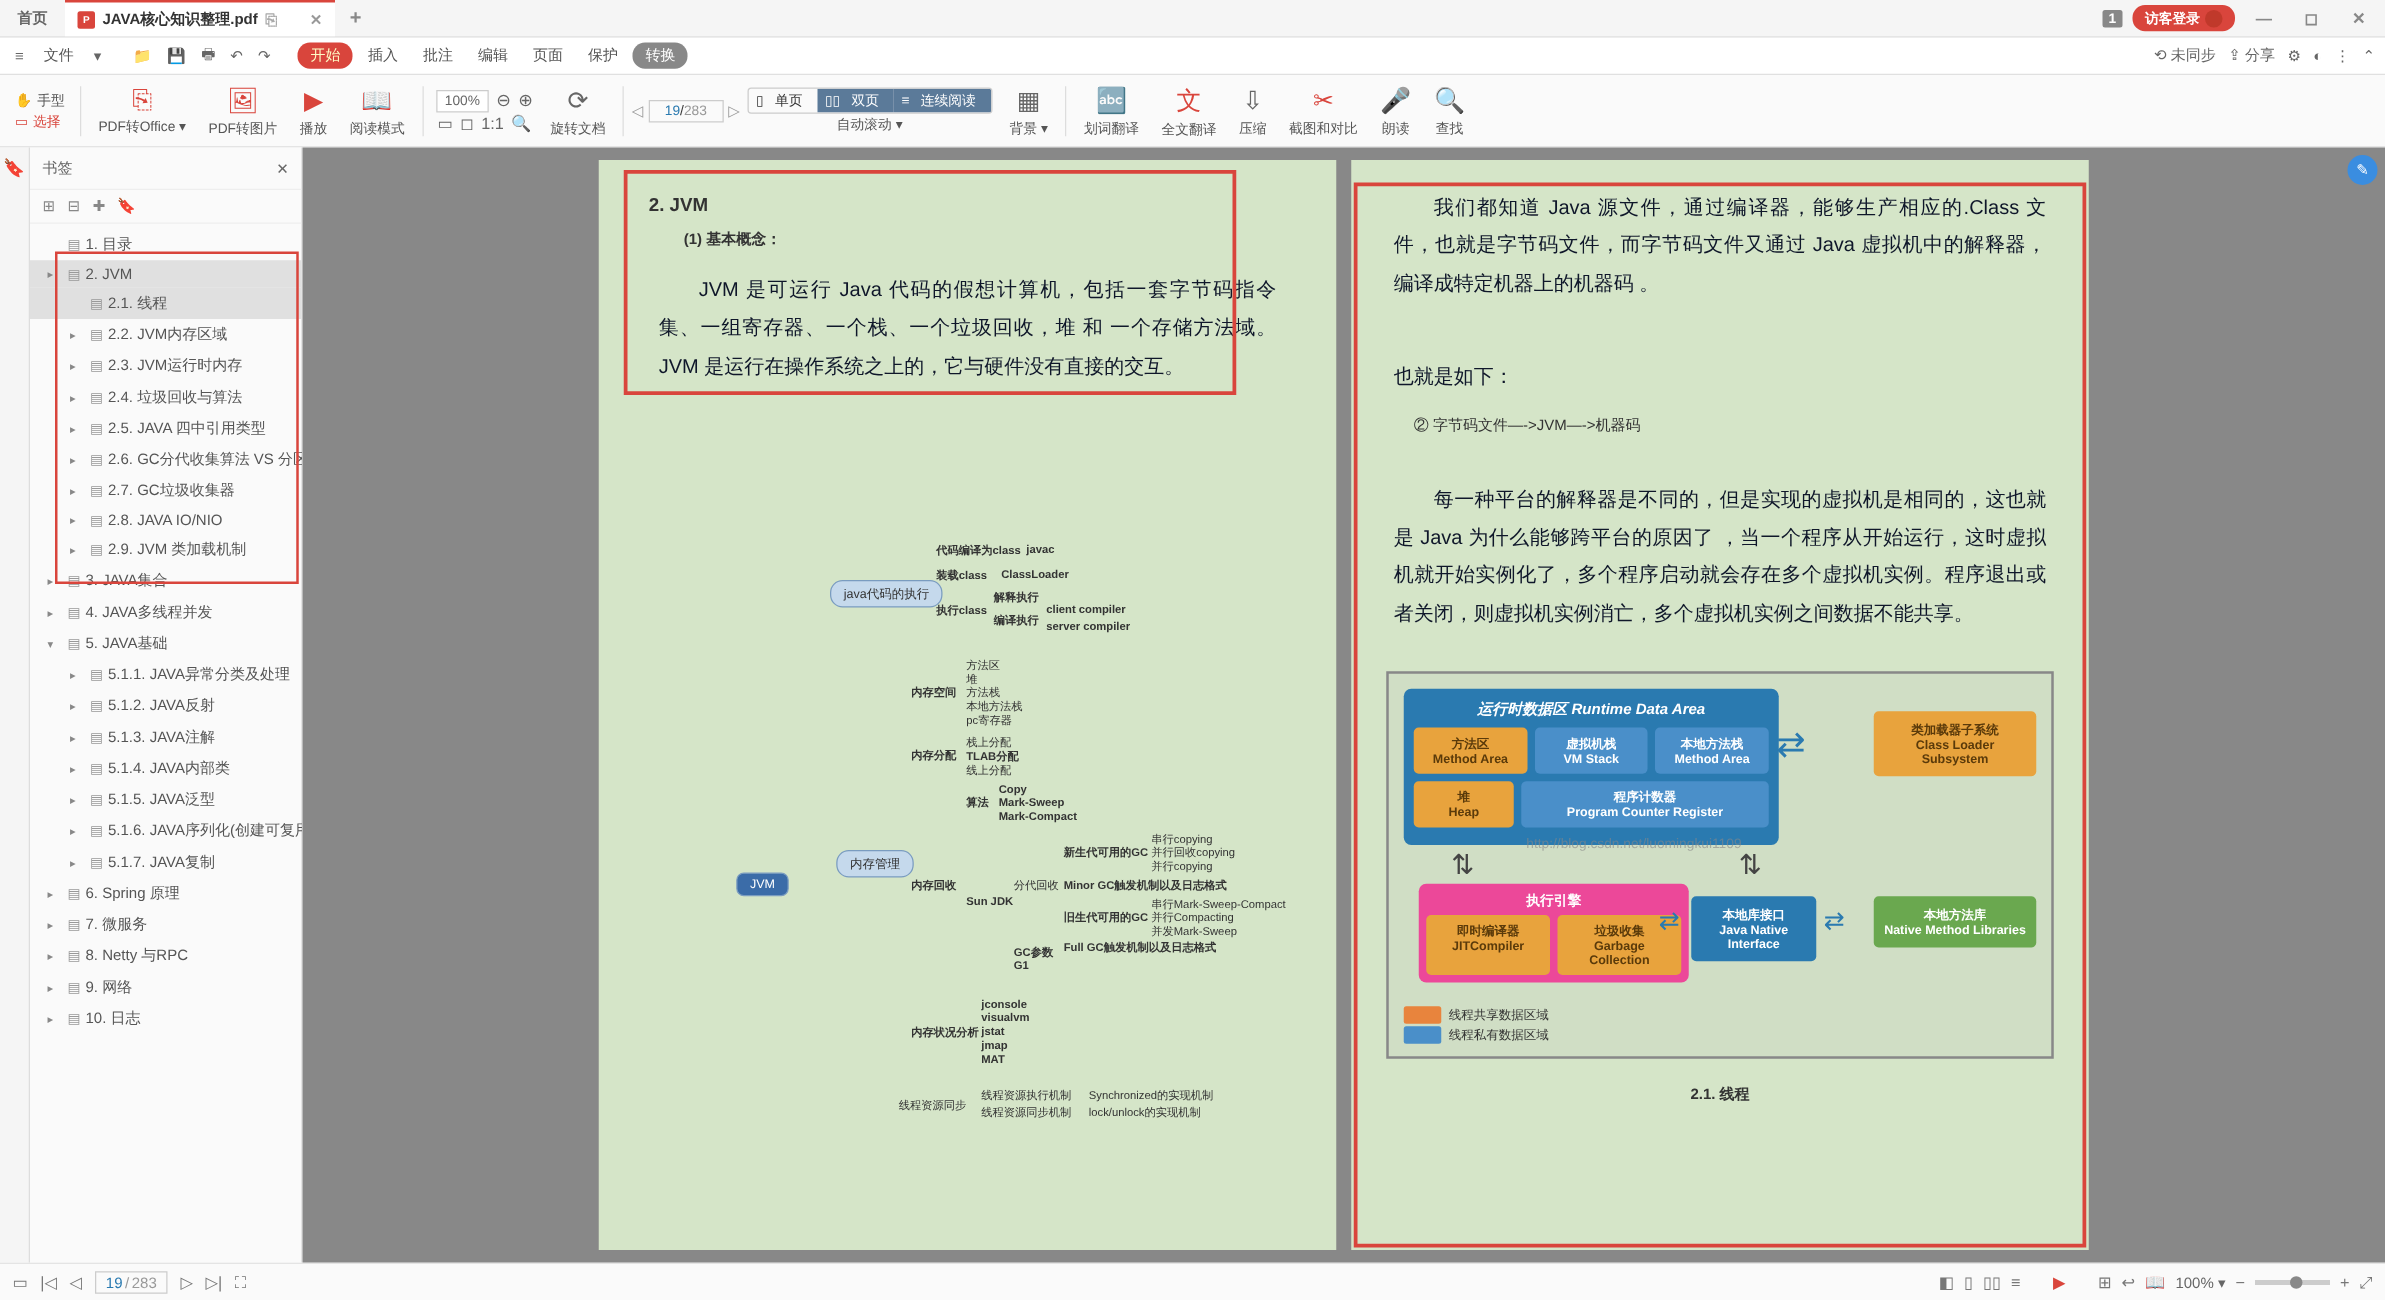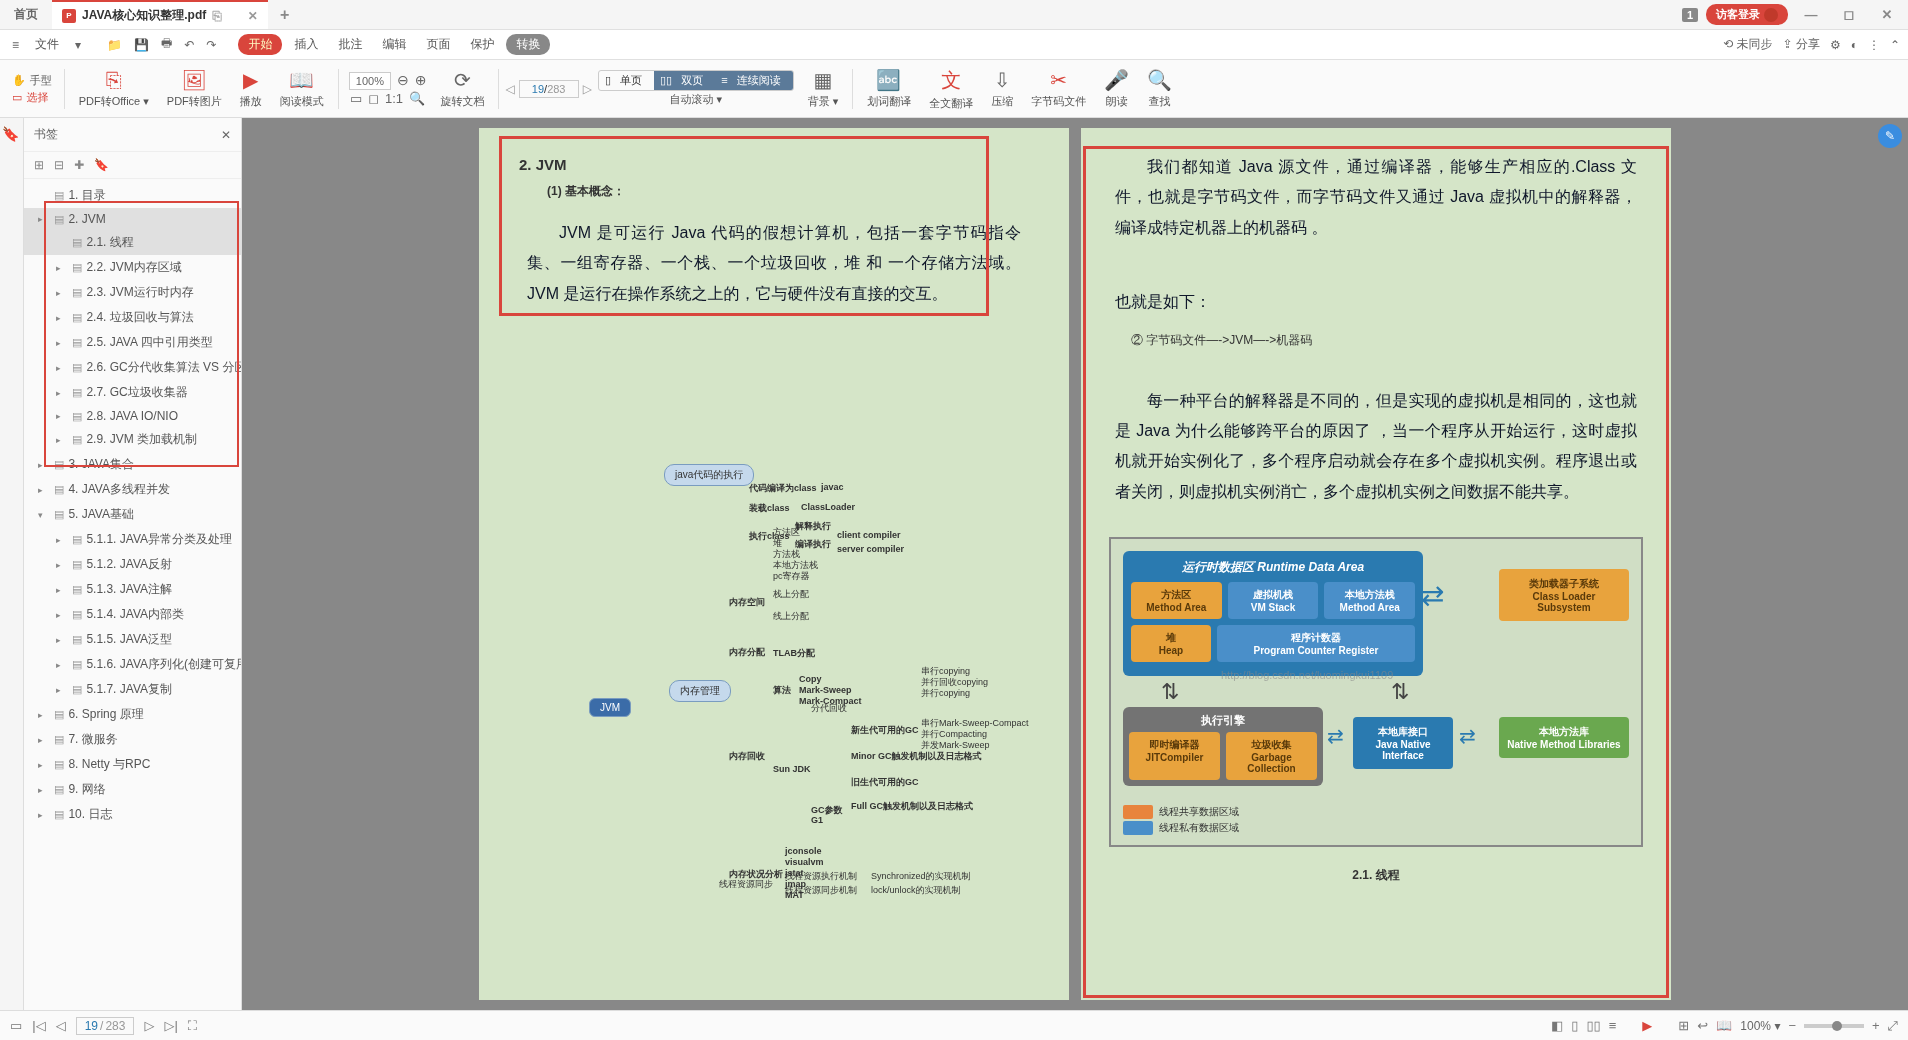--- a/index.html
+++ b/index.html
@@ -72,33 +72,33 @@
 .body-text { font-size: 16px; line-height: 1.9; color: #0f172a; padding: 0 28px; text-align: justify; }
 .page-right .body-text { padding: 24px 34px 10px 34px; }
 .indent { text-indent: 2em; }
 .list-indent { padding-left: 50px; font-size: 12px; line-height: 2; }
 
 
 .mindmap { position: absolute; left: 10px; top: 302px; right: 10px; bottom: 10px; font-size: 9px; }
 .mm-node { position: absolute; border: 1px solid #7a9cc0; background: #c5d9ec; border-radius: 10px; padding: 3px 10px; font-size: 10px; }
 .mm-node.root { background: #3b6ca8; color: #fff; border-radius: 6px; }
 .mm-leaf { position: absolute; font-size: 9px; color: #333; white-space: nowrap; }
-.mm-leaf.b { font-weight: bold; margin-top: 48px; }
+.mm-leaf.b { font-weight: bold; }
 
 
 .jvm-diag { margin: 20px 28px; border: 2px solid #888; background: #d0dec5; padding: 12px; position: relative; height: 310px; }
 .rda { background: #2a7ab0; border-radius: 6px; padding: 8px; width: 300px; }
 .rda-title { color: #fff; text-align: center; font-weight: bold; font-size: 12px; margin-bottom: 6px; font-style: italic; }
 .rda-row { display: flex; gap: 6px; margin-bottom: 6px; }
 .rda-box { flex: 1; border-radius: 4px; padding: 6px 4px; text-align: center; font-size: 10px; font-weight: bold; }
 .rda-box.orange { background: #e8a33d; color: #5a3a0a; }
 .rda-box.blue { background: #4a8fc9; color: #fff; }
 .rda-pcr { background: #4a8fc9; color: #fff; border-radius: 4px; padding: 6px; text-align: center; font-size: 10px; font-weight: bold; }
 .side-box { position: absolute; border-radius: 4px; padding: 8px 6px; text-align: center; font-size: 10px; font-weight: bold; }
-.engine { position: absolute; left: 12px; top: 168px; width: 200px; background: #737373; border-radius: 6px; padding: 6px; }
+.engine { position: absolute; left: 24px; top: 168px; width: 216px; background: #ec4899; border-radius: 6px; padding: 6px; }
 .engine-title { color: #fff; text-align: center; font-weight: bold; font-size: 11px; margin-bottom: 4px; }
 .engine-row { display: flex; gap: 6px; }
 .legend { position: absolute; left: 12px; bottom: 8px; font-size: 10px; }
 .legend-item { display: flex; align-items: center; gap: 6px; margin: 2px 0; }
 .legend-sw { width: 30px; height: 14px; border-radius: 2px; }
 .diag-sub { text-align: center; font-weight: bold; font-size: 12px; margin-top: 8px; }
 .watermark { position: absolute; font-size: 11px; color: #888; opacity: 0.6; }
 .arrow-big { position: absolute; font-size: 28px; color: #2a7ab0; }
 .arrow-down { position: absolute; font-size: 22px; color: #444; }
 .float-icon { position: absolute; right: 6px; top: 6px; width: 24px; height: 24px; background: #3a8de0; border-radius: 50%; color: #fff; display: flex; align-items: center; justify-content: center; font-size: 12px; }
@@ -227,21 +227,21 @@
   <div class="ribbon-group">
       <span class="ribbon-icon">文</span>
       <span class="ribbon-label">全文翻译</span>
     </div>
   <div class="ribbon-group">
       <span class="ribbon-icon gray">⇩</span>
       <span class="ribbon-label">压缩</span>
     </div>
   <div class="ribbon-group">
       <span class="ribbon-icon">✂</span>
-      <span class="ribbon-label">字节码文件</span>
+      <span class="ribbon-label">截图和对比</span>
     </div>
   <div class="ribbon-group">
       <span class="ribbon-icon">🎤</span>
       <span class="ribbon-label">朗读</span>
     </div>
   <div class="ribbon-group">
       <span class="ribbon-icon">🔍</span>
       <span class="ribbon-label">查找</span>
     </div>
 </div>

